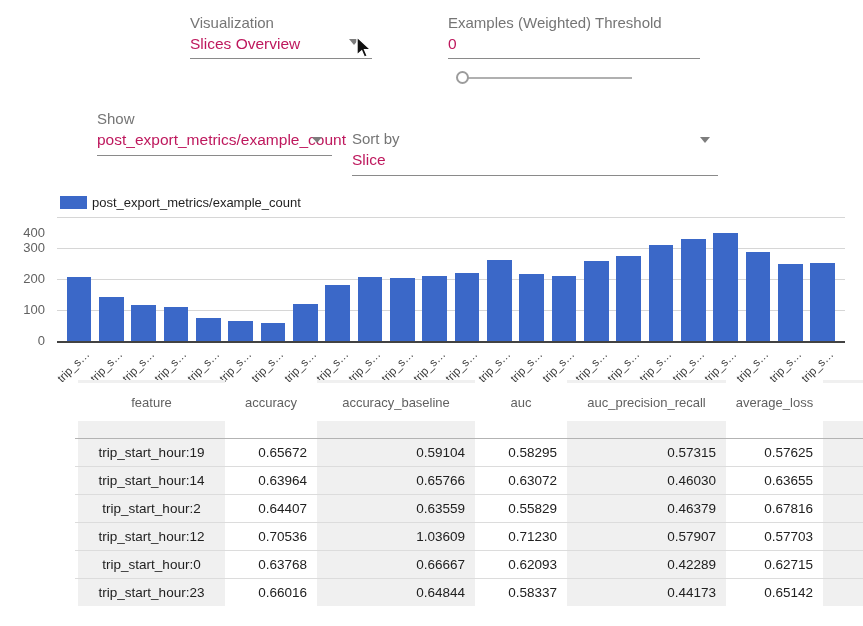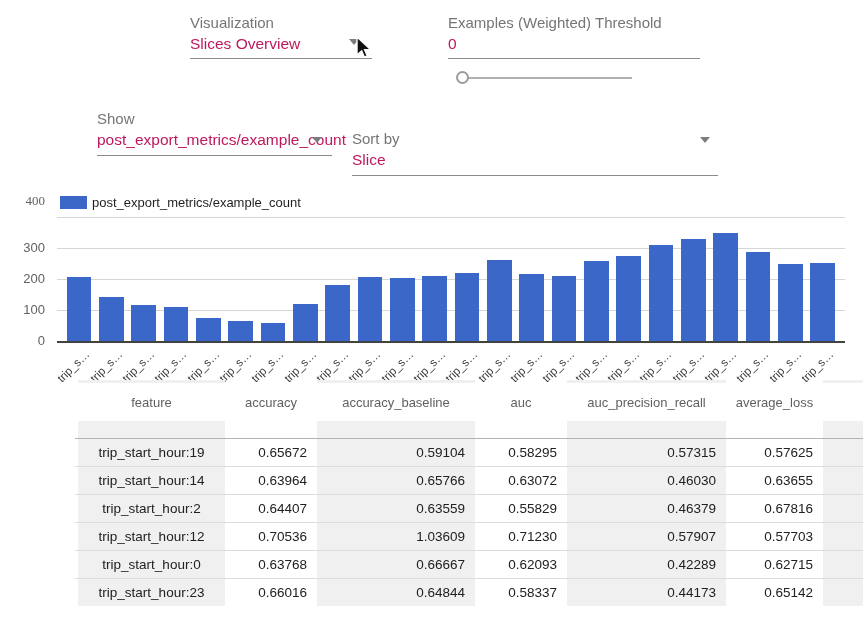--- a/index.html
+++ b/index.html
@@ -74,21 +74,21 @@
   <div class="field-label">Sort by</div>
   <div class="field-value underline" style="width:366px; padding:4px 0 6px 0;">Slice</div>
 </div>
 <div class="abs caret" style="left:700px; top:137px;"></div>
 
 <div class="abs" style="left:0; top:0; width:863px; height:400px;">
   <div class="legend-swatch" style="left: 60px; top: 196px; background: rgb(59, 104, 200);"></div>
   <div class="legend-label" style="left:92px; top:195px;">post_export_metrics/example_count</div>
   <div id="plot">
       <div class="gridline" style="top: 217px;"></div>
-      <div class="ytick" style="left: 9px; top: 193px; font-family: Liberation Serif, serif;">400</div>
+      <div class="ytick" style="left: 9px; top: 225px;">400</div>
       <div class="gridline" style="top: 248px;"></div>
       <div class="ytick" style="left: 9px; top: 240px;">300</div>
       <div class="gridline" style="top: 279px;"></div>
       <div class="ytick" style="left: 9px; top: 271px;">200</div>
       <div class="gridline" style="top: 310px;"></div>
       <div class="ytick" style="left: 9px; top: 302px;">100</div>
       <div class="gridline baseline" style="top: 341px;"></div>
       <div class="ytick" style="left: 9px; top: 333px;">0</div>
       <div class="bar" style="background: rgb(59, 104, 200); left: 66.8px; width: 24.5px; top: 277.45px; height: 63.55px;"></div>
       <div class="xlabel" style="left: 13.3px; top: 348px;">trip_s…</div>

